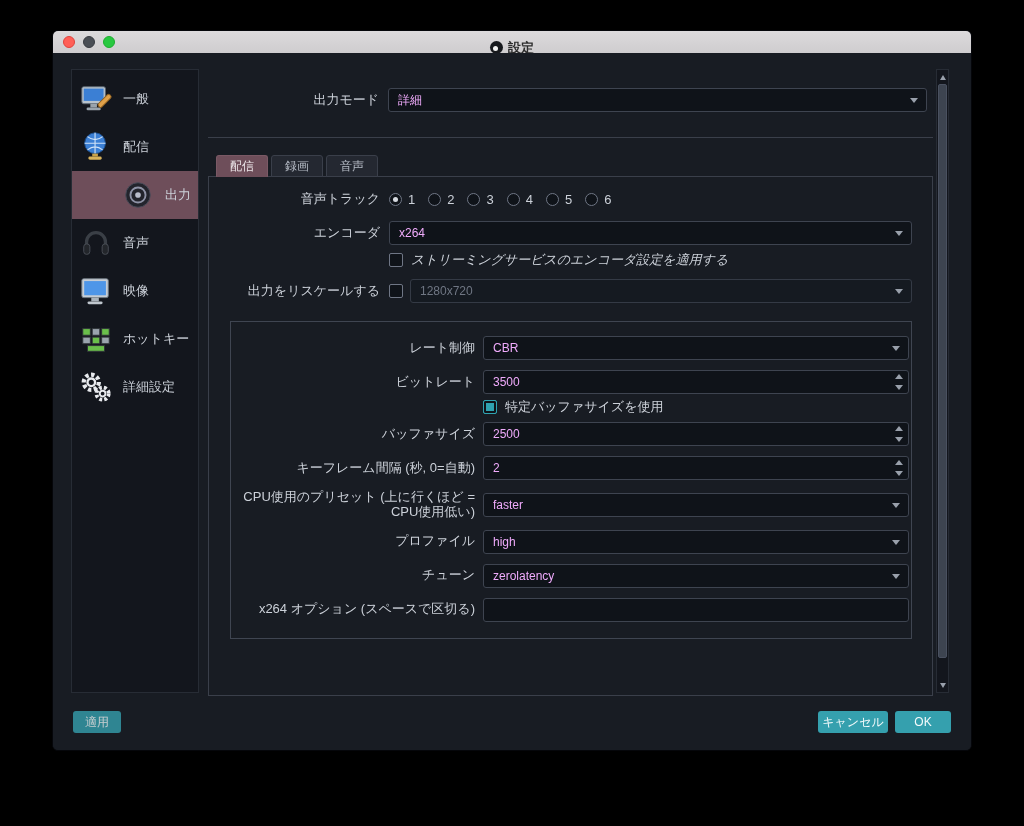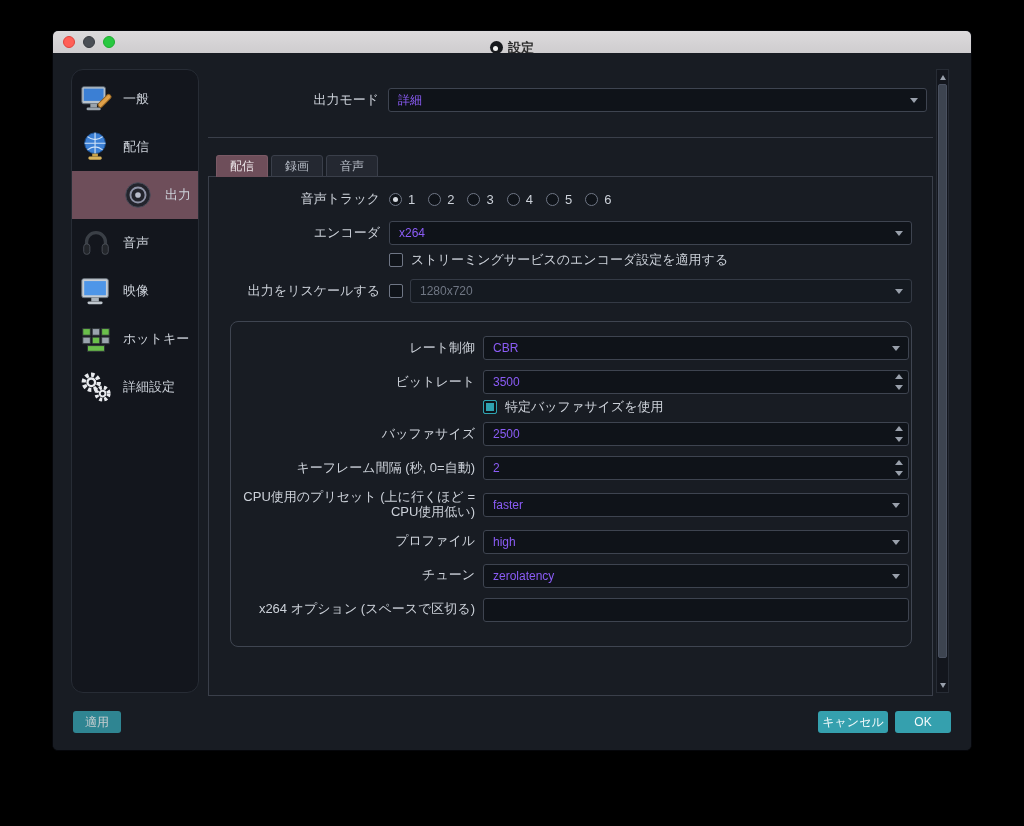--- a/index.html
+++ b/index.html
@@ -21,21 +21,21 @@
   .tl.green { background:#28c840; border:1px solid #1dad2f; }
   .title-wrap { display:flex; align-items:center; gap:5px; font-size:13px; font-weight:bold; color:#2d2d2d; }
   .obs-logo { width:13px; height:13px; border-radius:50%; background:#17191d; position:relative; display:inline-block; }
   .obs-logo::after { content:""; position:absolute; left:2.5px; top:5px; width:5px; height:5px; border-radius:50%; background:#f2f2f2; }
 
   
   .body { position:absolute; top:22px; left:0; right:0; bottom:0; background:#181c23; }
 
   
   .sidebar { position:absolute; left:18px; top:16px; width:128px; height:624px;
-             background:#13161d; border:1px solid #272c35; border-radius:12px; padding-top:5px; }
+             background:#13161d; border:1px solid #272c35; border-radius:0; padding-top:5px; }
   .side-item { height:48px; display:flex; align-items:center; gap:9px; padding-left:6px;
                color:#ccd1d9; font-size:13px; cursor:default; }
   .side-item.selected { background:#6e4e5a;padding-left:48px; }
   .side-icon { width:36px; height:36px; flex:0 0 36px; display:flex; align-items:center; justify-content:center; }
 
   
   .main { position:absolute; left:155px; top:16px; width:725px; height:624px; }
 
   .om-row { display:flex; align-items:center; margin-top:15px; height:32px; }
   .om-row > label { flex:0 0 180px; text-align:right; padding-right:9px; font-size:13px; color:#ccd1d9; }
@@ -50,33 +50,33 @@
   .tab.selected { background:#6e4e5a; border-color:#7a5965; border-bottom-color:#6e4e5a; color:#ede7ea; }
 
   .tabpanel { height:520px; border:1px solid #3a3f4a; background:#181c23;
               padding-top:12px; overflow:hidden; position:relative; z-index:1; }
 
   .frow { display:flex; align-items:center; margin-bottom:10px; }
   .frow > label { flex:0 0 180px; text-align:right; padding-right:9px; font-size:13px; color:#ccd1d9; line-height:1.15; }
   .frow > .ctrl { flex:1 1 auto; margin-right:20px; position:relative; }
   .row-audio   { margin-bottom:12px; height:20px; }
   .row-encoder { margin-bottom:6px; }
-  .row-enforce { margin-bottom:10px; }
+  .row-enforce { margin-bottom:10px;font-style:italic; }
   .row-rescale { margin-bottom:18px;align-items:center; }
 
-  .groupbox { margin:0 20px 0 21px; border:1px solid #3f4551; border-radius:8px; padding:14px 0 24px; }
+  .groupbox { margin:0 20px 0 21px; border:1px solid #3f4551; border-radius:0; padding:14px 0 16px; }
   .groupbox .frow > label { flex:0 0 252px; padding-right:8px; }
   .groupbox .frow > .ctrl { margin-right:2px; }
   .row-bitrate { margin-bottom:4px; }
   .row-custombuffer { margin-bottom:6px; }
   .row-last { margin-bottom:0; }
 
   
   .select, .spin, .tinput { height:24px; background:#0f1319; border:1px solid #3e4450; border-radius:3px;
-             color:#8b5cf6; font-size:12px; display:flex; align-items:center; padding:0 9px; position:relative; width:100%; }
+             color:#f0abfc; font-size:12px; display:flex; align-items:center; padding:0 9px; position:relative; width:100%; }
   .tinput { outline:none; }
   .caret { position:absolute; right:8px; top:9px; width:0; height:0;
            border-left:4px solid transparent; border-right:4px solid transparent; border-top:5px solid #99a0ab; }
   .select.disabled { color:#6f7683; background:#151a21; border-color:#343a45; }
   .spinbtns { position:absolute; right:5px; top:3px; bottom:3px; width:9px;
               display:flex; flex-direction:column; justify-content:space-between; align-items:center; }
   .sarr.up   { width:0; height:0; border-left:4px solid transparent; border-right:4px solid transparent; border-bottom:5px solid #99a0ab; }
   .sarr.down { width:0; height:0; border-left:4px solid transparent; border-right:4px solid transparent; border-top:5px solid #99a0ab; }
 
   .radio-group { display:flex; align-items:center; }

